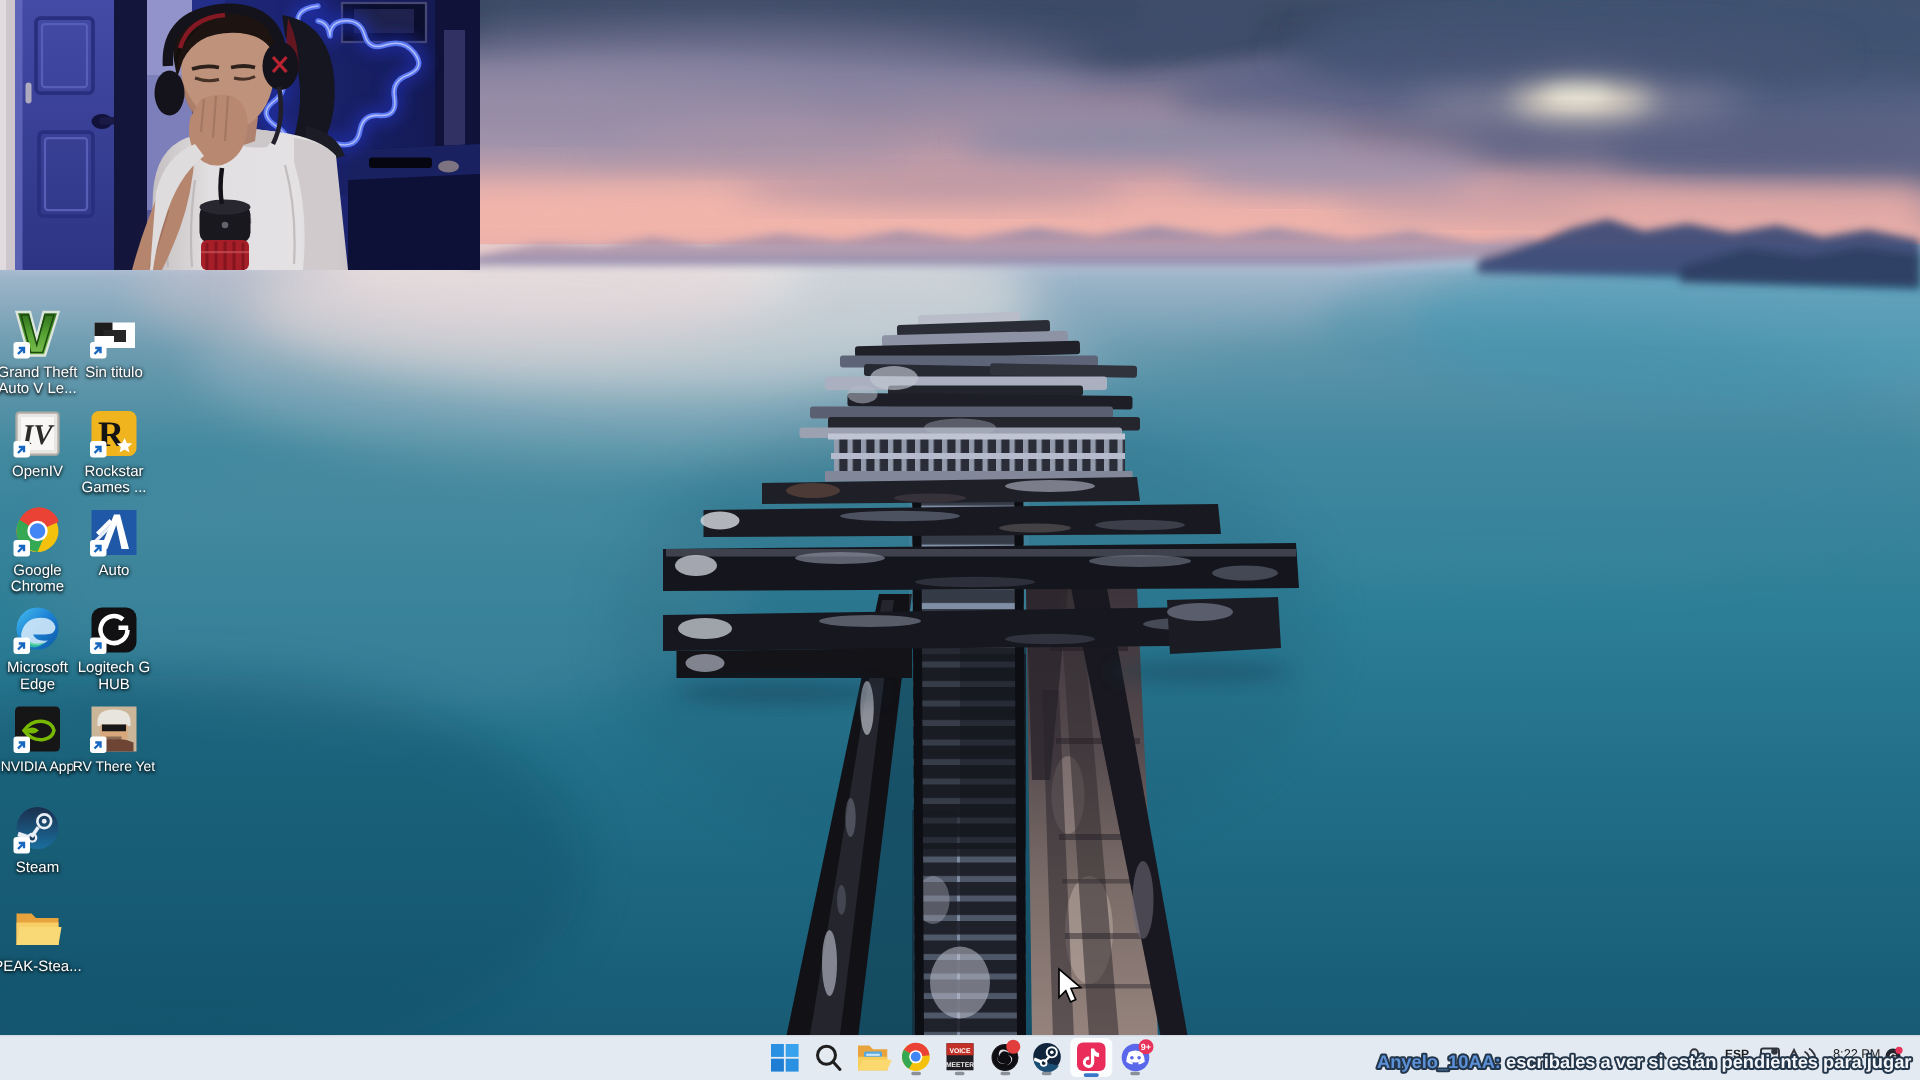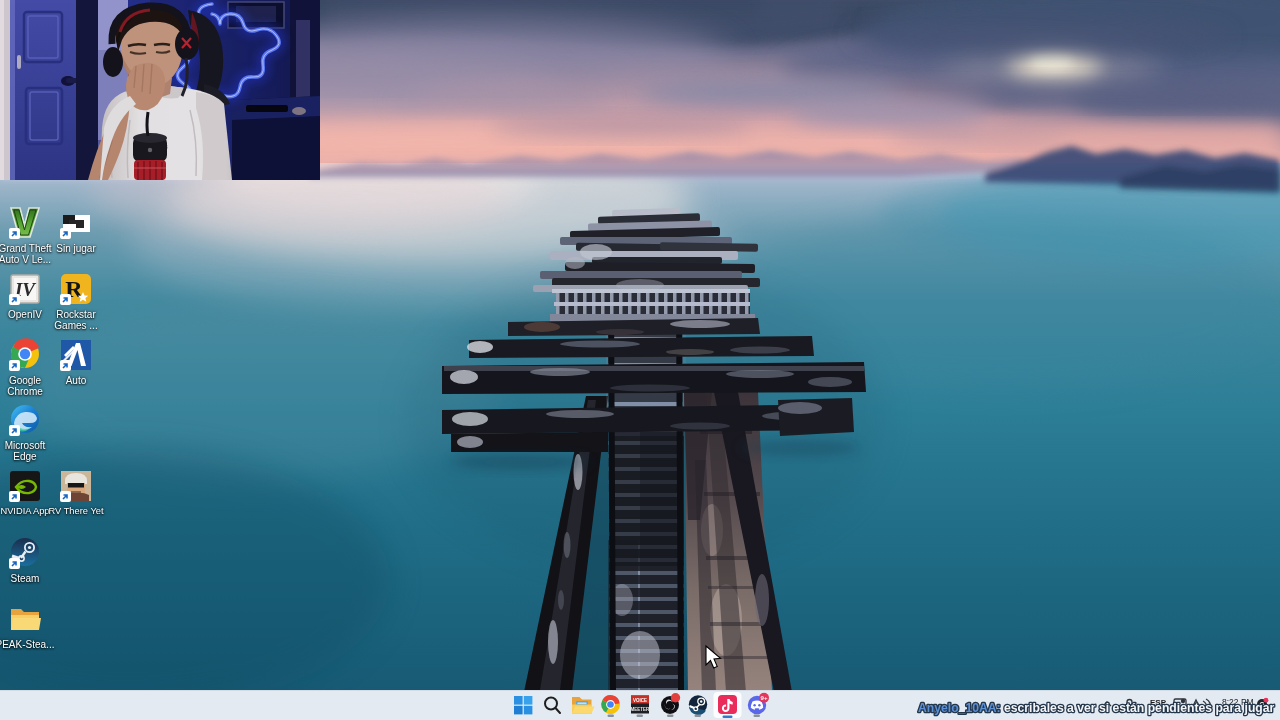--- a/index.html
+++ b/index.html
@@ -355,21 +355,21 @@
       <span class="lb">Grand Theft<br>Auto V Le...</span>
     </div>
 <div class="ic" style="left:41px;top:206px">
 <svg width="34" height="34" viewBox="0 0 34 34">
 <rect x="4" y="9" width="27" height="17" fill="#fff"></rect>
 <rect x="4" y="9" width="12" height="9" fill="#1c1c1c"></rect>
 <path d="M10,14 h15 v8 h-8 v-4 h-7 Z" fill="#262626"></path>
 <rect x="1" y="22" width="11" height="11" rx="2" fill="#fff"></rect>
         <path d="M4,30 l4,-4 m0,3.5 v-3.5 h-3.5" stroke="#1766c0" stroke-width="1.6" fill="none"></path>
 </svg>
-      <span class="lb">Sin jugar</span>
+      <span class="lb">Sin titulo</span>
     </div>
 <div class="ic" style="left:-10px;top:272px">
 <svg width="34" height="34" viewBox="0 0 34 34">
 <rect x="3" y="3" width="28" height="28" rx="2" fill="#e8e6e2" stroke="#b0aca6" stroke-width="1.5"></rect>
 <rect x="6" y="6" width="22" height="22" fill="#f8f7f5"></rect>
 <text x="17" y="24" text-anchor="middle" font-family="Liberation Serif,serif" font-size="19" font-weight="bold" font-style="italic" fill="#2a2a2a">IV</text>
 <rect x="1" y="22" width="11" height="11" rx="2" fill="#fff"></rect>
         <path d="M4,30 l4,-4 m0,3.5 v-3.5 h-3.5" stroke="#1766c0" stroke-width="1.6" fill="none"></path>
 </svg>
       <span class="lb">OpenIV</span>
@@ -417,20 +417,30 @@
             <stop offset="1" stop-color="#0c59a4"></stop>
           </linearGradient>
         </defs>
 <circle cx="17" cy="16" r="14" fill="url(#egr)"></circle>
 <path d="M6,20 Q8,10 17,9 Q27,8 29,15 Q29,20 22,20 L14,20 Q16,25 24,24 Q18,29 11,26 Q6,24 6,20 Z" fill="#cfe8f8" opacity="0.9"></path>
 <path d="M8,22 Q14,28 22,25 Q16,31 10,27 Z" fill="#3fd48f" opacity="0.7"></path>
 <rect x="1" y="22" width="11" height="11" rx="2" fill="#fff"></rect>
         <path d="M4,30 l4,-4 m0,3.5 v-3.5 h-3.5" stroke="#1766c0" stroke-width="1.6" fill="none"></path>
 </svg>
       <span class="lb">Microsoft<br>Edge</span>
+    </div>
+<div class="ic" style="left:41px;top:403px">
+<svg width="34" height="34" viewBox="0 0 34 34">
+<rect x="2" y="2" width="30" height="30" rx="7" fill="#111113"></rect>
+<path d="M23,10 A9,9 0 1 0 26,17" stroke="#fff" stroke-width="3" fill="none"></path>
+<rect x="20" y="14" width="6.5" height="3" fill="#fff"></rect>
+<rect x="1" y="22" width="11" height="11" rx="2" fill="#fff"></rect>
+        <path d="M4,30 l4,-4 m0,3.5 v-3.5 h-3.5" stroke="#1766c0" stroke-width="1.6" fill="none"></path>
+</svg>
+      <span class="lb">Logitech G<br>HUB</span>
     </div>
 <div class="ic" style="left:-10px;top:469px">
 <svg width="34" height="34" viewBox="0 0 34 34">
 <rect x="2" y="2" width="30" height="30" rx="3" fill="#161616"></rect>
 <path d="M8,18 Q13,11 21,12 Q27,13 28,18 Q27,23 21,24 Q13,25 8,18 Z" stroke="#76b900" stroke-width="2.4" fill="none"></path>
 <path d="M8,18 Q14,14 18,18 Q14,22 8,18 Z" fill="#76b900"></path>
 <rect x="1" y="22" width="11" height="11" rx="2" fill="#fff"></rect>
         <path d="M4,30 l4,-4 m0,3.5 v-3.5 h-3.5" stroke="#1766c0" stroke-width="1.6" fill="none"></path>
 </svg>
       <span class="lb" style="font-size:9.3px">NVIDIA App</span>

